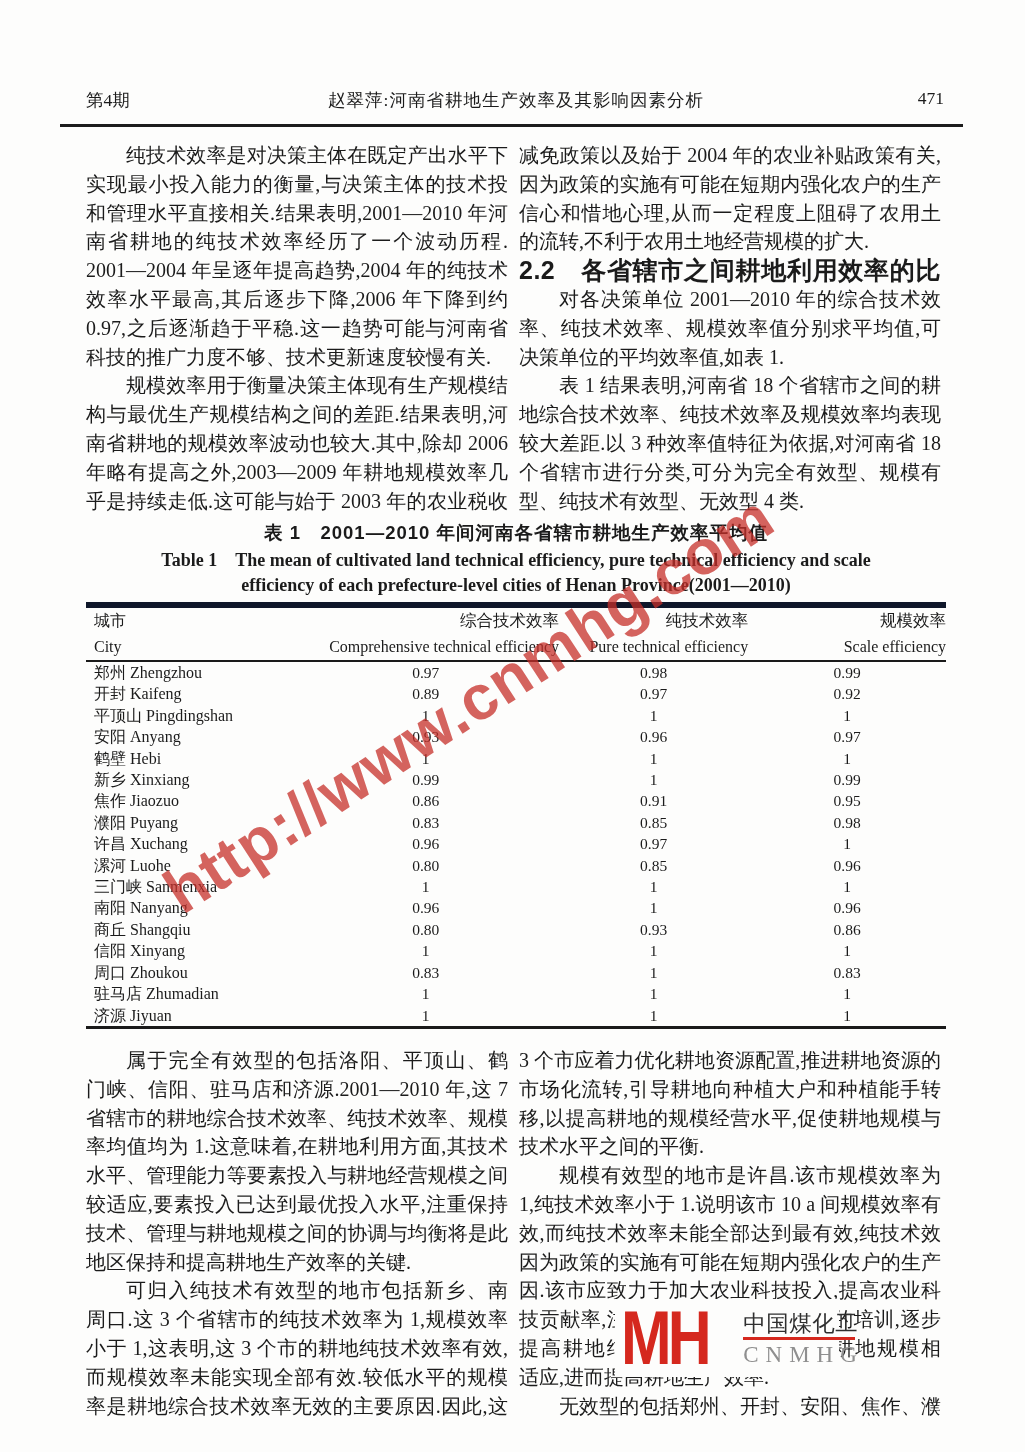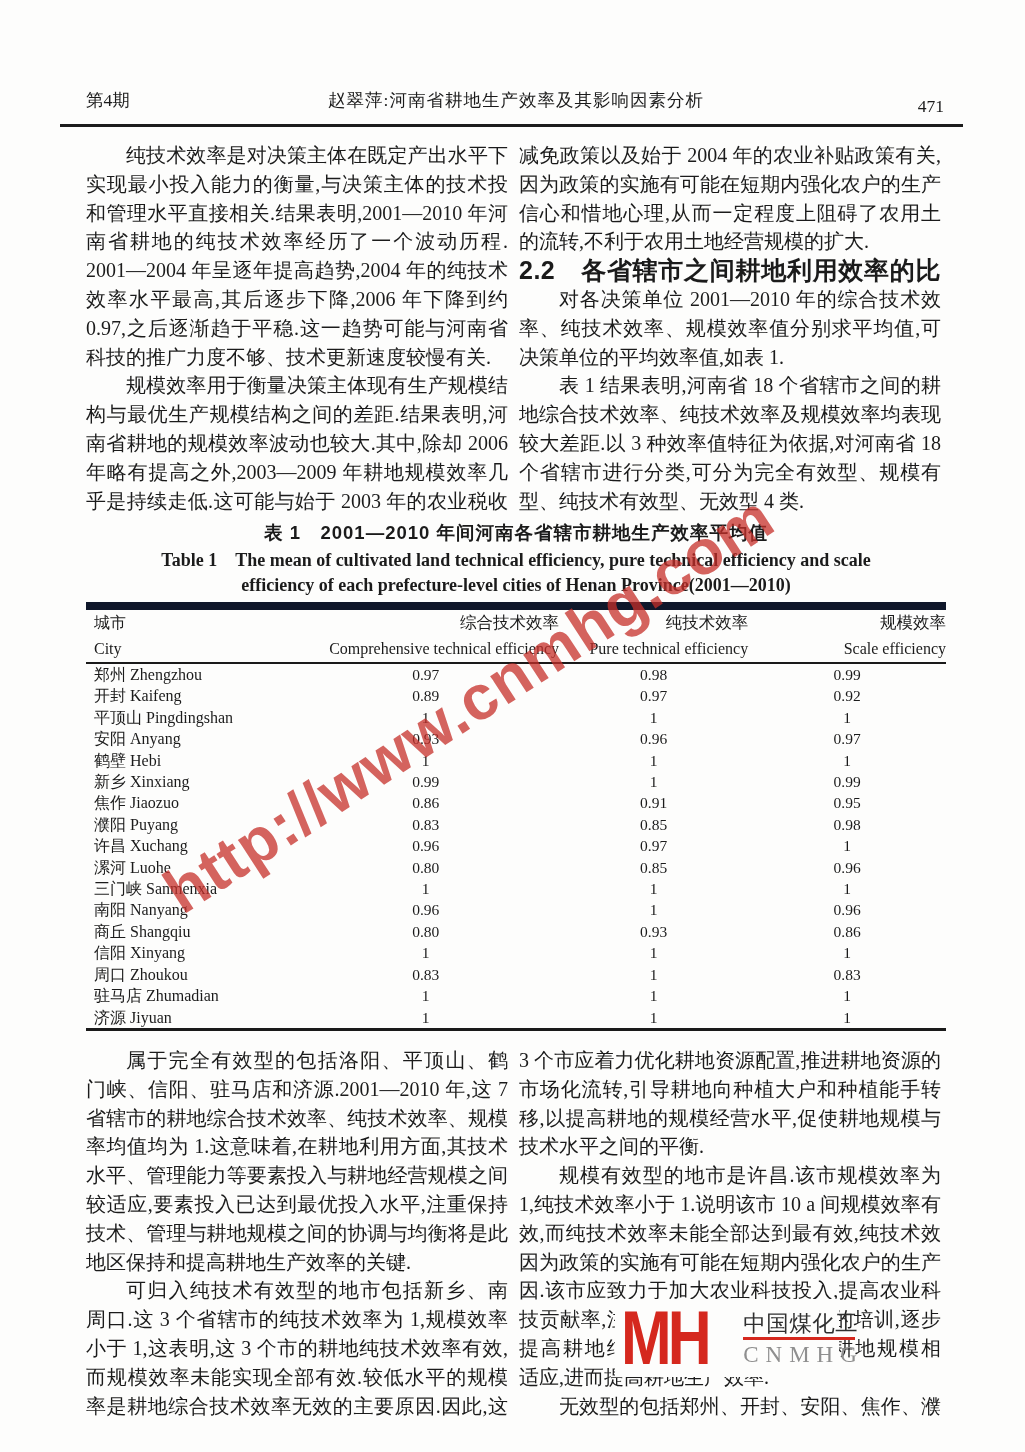--- a/index.html
+++ b/index.html
@@ -7,21 +7,21 @@
     position:relative; width:1025px; height:1452px; margin:0 auto;
     background:#fdfdfc; overflow:hidden;
     font-family:"Liberation Serif","DejaVu Serif",serif;
     color:#1b1b1b;
     padding-left:46px;
   }
   
   .pagehead{position:absolute; left:86px; top:88px; width:860px; height:26px; font-size:17.5px;}
   .ph-issue{position:absolute; left:0; top:0;}
   .ph-title{position:absolute; left:0; right:0; text-align:center; letter-spacing:1px;}
-  .ph-page{position:absolute; right:2px; top:8px;margin-left:28px;}
+  .ph-page{position:absolute; right:2px; top:0;margin-left:28px;}
   .headrule{position:absolute; left:60px; top:124px; width:903px; height:3px; background:#1c1c1c;}
   
   .textcol{position:absolute; width:422px; font-size:20px;}
   .line{
     height:28.8px; line-height:28.8px; overflow:hidden;
     text-align:justify; text-align-last:justify;
   }
   .line.first{text-indent:2em;}
   .line.endline{text-align:justify; text-align-last:left;}
   .line.heading{
@@ -34,21 +34,21 @@
   #col-right-bot {left:519px; top:1046px;}
   
   .table-wrap{position:absolute; left:86px; top:520px; width:860px;}
   .cap-cn{
     text-align:center; font-family:"Liberation Sans","DejaVu Sans",sans-serif;
     font-weight:bold; font-size:18.5px; line-height:25px; margin-bottom:3px; letter-spacing:1px;
   }
   .cap-en{text-align:center; font-weight:bold; font-size:18px; line-height:25px;}
   table.eff{
     width:100%; border-collapse:collapse; margin-top:4px;
-    border-top:8px solid #0f172a; border-bottom:3px solid #1a1a1a;
+    border-top:6px solid #0f172a; border-bottom:3px solid #1a1a1a;
   }
   table.eff thead{border-bottom:2px solid #1a1a1a;}
   table.eff th{font-weight:normal; padding:0; text-align:right;}
   table.eff .th-cn th{font-size:16.5px; line-height:26px; height:26px;}
   table.eff .th-en th{font-size:16px;   line-height:26px; height:26px;}
   table.eff td{
     height:21.4px; line-height:21.4px; padding:0;
     font-size:15.5px; text-align:center;
   }
   table.eff th.city, table.eff td.city{text-align:left; padding-left:8px; font-size:16px;}

